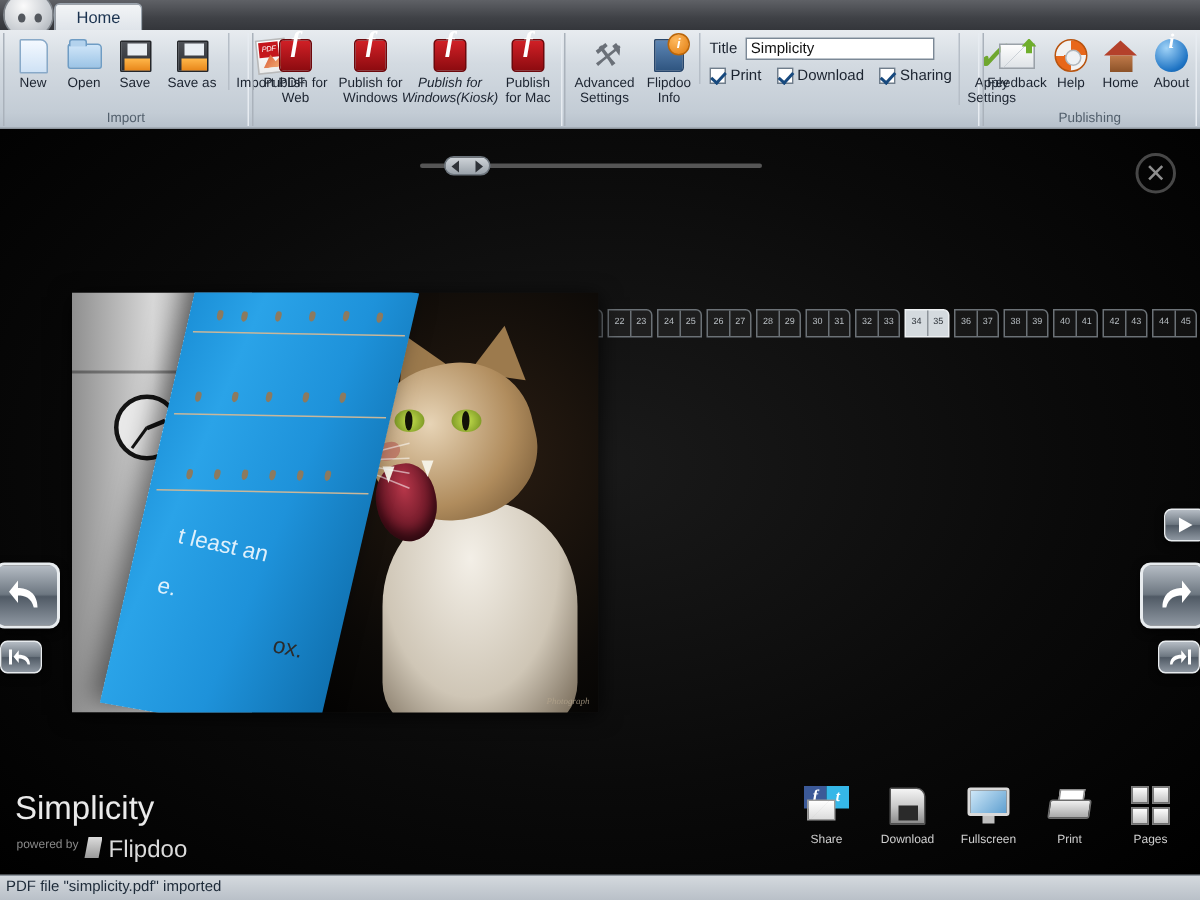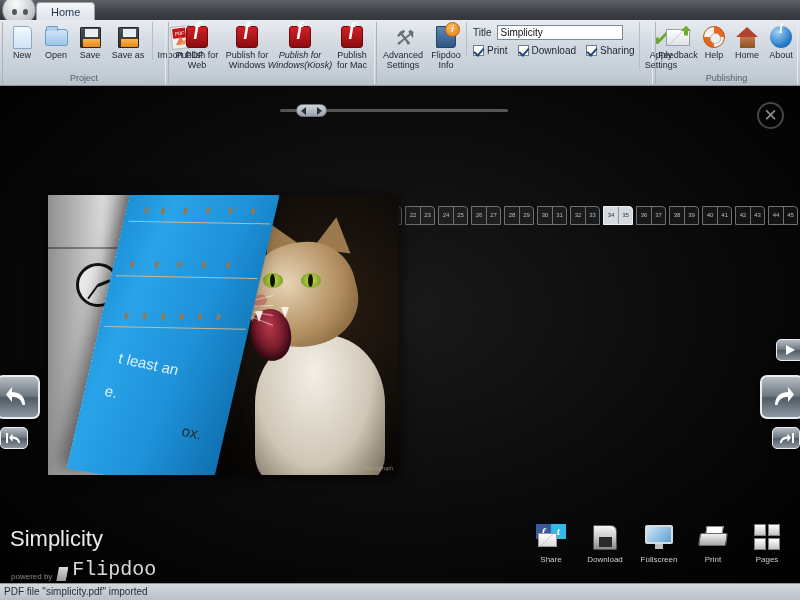--- a/index.html
+++ b/index.html
@@ -406,28 +406,28 @@
   .nav-play { right: -4px; top: 253px; }
   .nav-next { right: -4px; top: 289px; }
   .nav-last { right: 0px; top: 341px; }
 
   
   .brand-title {
     position: absolute; left: 10px; top: 440px; font-size: 22px; color: #eaeaea;
     font-family: "Liberation Sans", sans-serif;
   }
   .brand-sub {
-    position: absolute; left: 11px; top: 472px; display: flex; align-items: flex-end; gap: 4px;
+    position: absolute; left: 11px; top: 472px; display: flex; align-items: flex-start; gap: 4px;
   }
   .brand-sub .pw { font-size: 8px; color: #8a8a8a; }
   .brand-sub .mark {
     width: 12px; height: 14px; background: linear-gradient(#dcdcdc, #9a9a9a);
     clip-path: polygon(22% 0, 100% 0, 78% 100%, 0 100%);
   }
-  .brand-sub .fd { font-size: 20px; color: #dadada; font-family: Liberation Mono, monospace; }
+  .brand-sub .fd { font-size: 16px; color: #dadada; }
   .tools {
     position: absolute; right: 10px; top: 436px; display: flex; gap: 8px;
   }
   .tool {
     width: 46px; display: flex; flex-direction: column; align-items: center; gap: 3px;
     cursor: pointer;
   }
   .tool .tlabel { font-size: 8px; color: #cfcfcf; }
   .tool .tico { height: 30px; display: flex; align-items: center; justify-content: center; }
   .ic-share { position: relative; width: 30px; height: 26px; }
@@ -537,21 +537,21 @@
               </span>
             <span>Save as</span>
           </div>
           <div class="gitem" style="width:56px;border-left:1px solid #b6bec7;margin-left:3px;">
             <span class="ico">
                 <i class="ic-pdf"></i>
               </span>
             <span>Import PDF</span>
           </div>
         </div>
-        <div class="group-title">Project</div>
+        <div class="group-title">Import</div>
       </div>
 
       <div class="group" style="left:168px;width:207px;">
         <div class="group-items" style="padding-left:3px;">
           <div class="gitem" style="width:50px;">
             <span class="ico">
                 <i class="ic-flash"></i>
               </span>
             <span>Publish for Web</span>
           </div>

